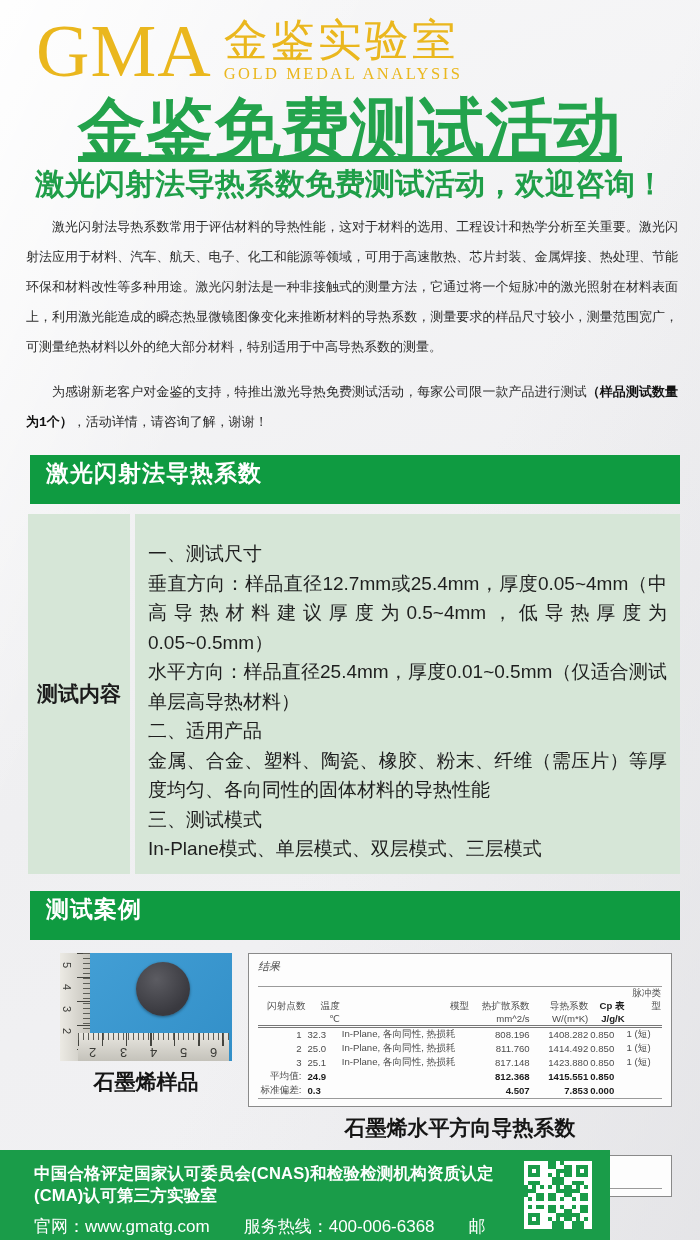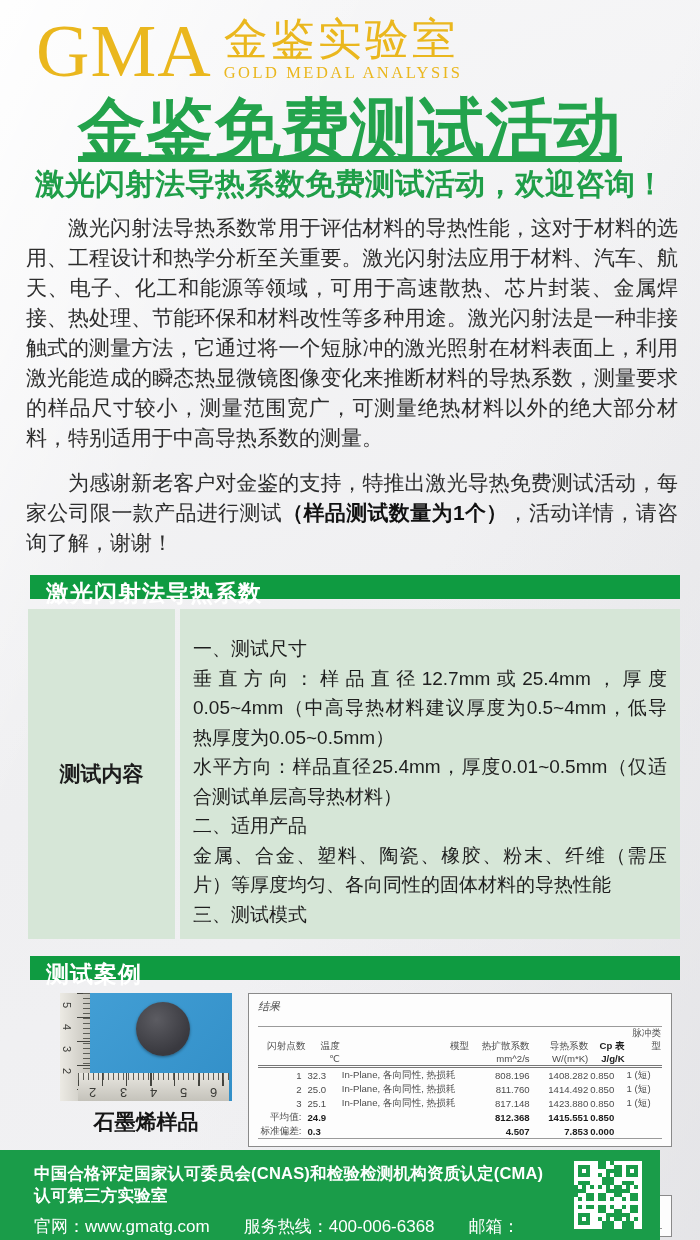--- a/index.html
+++ b/index.html
@@ -10,21 +10,21 @@
   }
   .page {
     position:relative; width:700px; height:1240px; overflow:hidden;
     background:
       linear-gradient(115deg, rgba(255,255,255,.9) 0%, rgba(255,255,255,0) 30%),
       linear-gradient(295deg, rgba(223,223,226,.7) 0%, rgba(255,255,255,0) 45%),
       linear-gradient(160deg,#f7f7f8 0%,#efeff1 55%,#f2f2f4 100%);
   }
 
   
-  .logo-row { display:flex; align-items:flex-start; padding:16px 0 0 36px; }
+  .logo-row { display:flex; align-items:center; padding:16px 0 0 36px; }
   .gma {
     font-family:"Liberation Serif","DejaVu Serif",serif;
     font-size:74px; line-height:70px; color:#eab71e; letter-spacing:1px;
   }
   .logo-right { margin-left:12px; padding-bottom:2px; }
   .logo-cn { font-size:44px; line-height:46px; font-weight:400; color:#eab71e; letter-spacing:3px; }
   .logo-en {
     font-family:"Liberation Serif","DejaVu Serif",serif;
     font-size:16.5px; color:#eab71e; letter-spacing:2.5px; margin-top:1px;
   }
@@ -36,36 +36,36 @@
     color:#23a34c; letter-spacing:1px;text-decoration:underline;
   }
   .hero-sub {
     text-align:center; font-size:30px; line-height:36px; font-weight:800; color:#1f9e48;
   }
   .hero-period {
     text-align:center; font-size:27px; line-height:33px; font-weight:800; color:#121212; margin-top:3px;
   }
 
   
-  .intro { margin:11px 22px 0 26px; color:#2d2d2d; font-size:21px; line-height:30px; text-align:justify; }
+  .intro { margin:11px 22px 0 26px; color:#2d2d2d; font-size:13px; line-height:30px; text-align:justify;font-family:Liberation Mono, monospace; }
   .intro p { text-indent:2em; }
   .intro p + p { margin-top:15px; }
   .intro b { color:#111; }
 
   
   .banner {
-    margin:17px 20px 0 30px; height:24px; background:#0f9b41;
+    margin:17px 20px 0 30px; height:49px; background:#0f9b41;
     color:#fff; font-size:23px; font-weight:700; line-height:36px; padding-left:16px;
     letter-spacing:1px;
   }
 
   
   .content-table { display:flex; gap:5px; margin:10px 20px 0 28px; }
   .content-table .left {
-    width:147px; background:#d6e6d7; display:flex; align-items:center; justify-content:center;
+    width:102px; background:#d6e6d7; display:flex; align-items:center; justify-content:center;
     font-size:21px; font-weight:700; color:#1c1c1c;
   }
   .content-table .right {
     flex:1; background:#d6e6d7; padding:25px 13px 10px; font-size:19px; line-height:29.5px; color:#1e1e1e;
     text-align:justify;
   }
 
   
   .case { display:flex; gap:16px; margin:13px 28px 0 60px; align-items:flex-start; }
   .photo-block { width:172px; flex:none; }
@@ -115,21 +115,21 @@
   table.rtable th { font-weight:400; text-align:right; padding:0 1px; vertical-align:bottom; }
   table.rtable tr.units th { border-bottom:3px double #777; padding-bottom:1px; }
   table.rtable th.num, table.rtable td.num { text-align:right; }
   table.rtable th.cp { font-weight:700; color:#1c1c1c; }
   table.rtable td { padding:0.5px 1px; white-space:nowrap; overflow:hidden; }
   table.rtable td.c0 { text-align:right; padding-right:5px; }
   table.rtable tr.sum td.val { font-weight:700; color:#1c1c1c; }
 
   
   footer {
-    position:absolute; left:0; bottom:0; width:660px; height:90px;
+    position:absolute; left:0; bottom:0; width:610px; height:90px;
     background:#1a9c49; color:#fff; padding:13px 110px 0 34px;
   }
   .f-line1 { font-size:16.5px; font-weight:700; letter-spacing:.2px; }
   .f-line2 { font-size:17px; margin-top:8px; }
   .f-line2 span + span { margin-left:34px; }
   .qr { position:absolute; right:18px; top:11px; width:68px; height:68px; display:grid;
         grid-template-columns:repeat(17,1fr); grid-template-rows:repeat(17,1fr); }
   .qr i { display:block; }
   .qr i.on { background:#fff; }
 </style>
@@ -160,20 +160,21 @@
 
   <div class="content-table">
     <div class="left">测试内容</div>
     <div class="right" id="test-content-lines">
         <div>一、测试尺寸</div>
         <div>垂直方向：样品直径12.7mm或25.4mm，厚度0.05~4mm（中高导热材料建议厚度为0.5~4mm，低导热厚度为0.05~0.5mm）</div>
         <div>水平方向：样品直径25.4mm，厚度0.01~0.5mm（仅适合测试单层高导热材料）</div>
         <div>二、适用产品</div>
         <div>金属、合金、塑料、陶瓷、橡胶、粉末、纤维（需压片）等厚度均匀、各向同性的固体材料的导热性能</div>
         <div>三、测试模式</div>
+        <div>In-Plane模式、单层模式、双层模式、三层模式</div>
       </div>
   </div>
 
   <div class="banner">测试案例</div>
 
   <div class="case case-0">
     <div class="photo-block">
       <div class="photo">
         <div class="vruler">
             <span style="top: 6px;">5</span>

